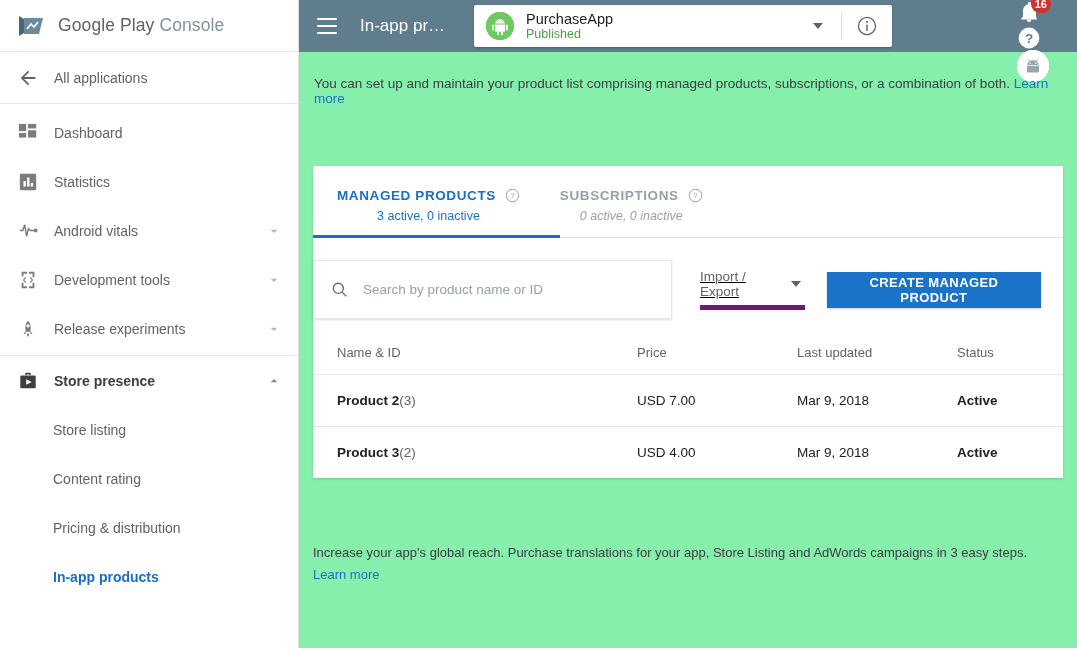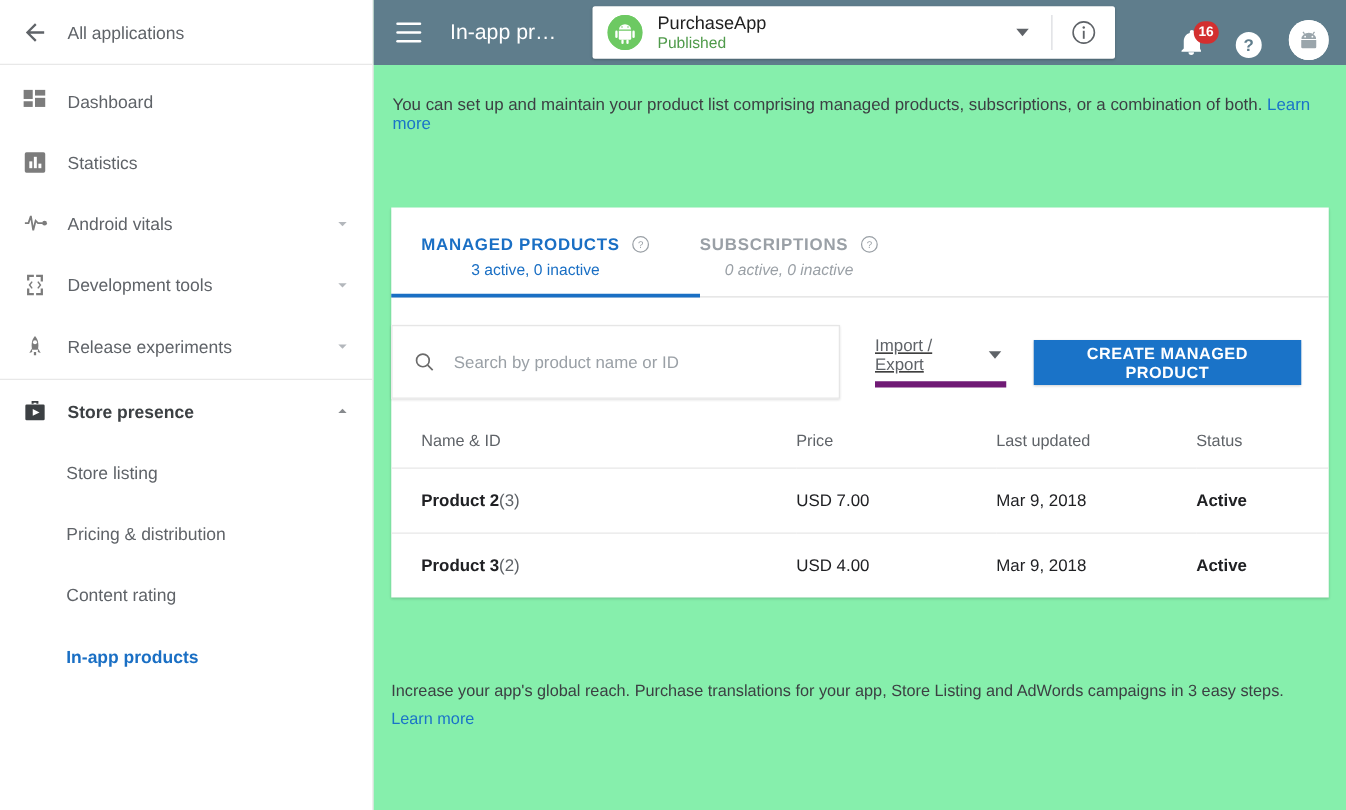--- a/index.html
+++ b/index.html
@@ -75,21 +75,21 @@
     cursor: pointer;
   }
   .app-icon { width: 28px; height: 28px; border-radius: 50%; background: #6dc962; margin-left: 12px; flex: 0 0 28px; position: relative; }
   .app-meta { margin-left: 12px; line-height: 1.12; }
   .app-name { font-size: 14.5px; color: #212121; }
   .app-status { font-size: 12.5px; color: #4f9a4a; }
   .appsel-caret { margin-left: auto; margin-right: 18px; width: 0; height: 0; border-left: 5px solid transparent; border-right: 5px solid transparent; border-top: 6px solid #5f6368; }
   .appsel-divider { width: 1px; height: 28px; background: #dadce0; }
   .info-btn { width: 22px; height: 22px; margin: 0 14px; flex: 0 0 22px; cursor: pointer; }
 
-  .topbar-right { position: absolute; right: 14px; top: 0; height: 48px; display: flex; align-items: flex-end; }
+  .topbar-right { position: absolute; right: 14px; top: 0; height: 48px; display: flex; align-items: flex-start; flex-direction: column; }
   .bell-wrap { position: relative; width: 26px; height: 26px; margin-right: 20px; cursor: pointer; }
   .badge {
     position: absolute; top: -5px; right: -8px; min-width: 18px; height: 18px;
     background: #d32f2f; color: #fff; border-radius: 9px;
     font-size: 11px; line-height: 18px; text-align: center; padding: 0 4px;
     font-weight: bold;
   }
   .help-btn { width: 24px; height: 24px; margin-right: 20px; cursor: pointer; }
   .avatar { width: 32px; height: 32px; border-radius: 50%; background: #ffffff; position: relative; cursor: pointer; }
 
@@ -166,20 +166,30 @@
   }
   .footer a { color: #1a73c8; text-decoration: none; display: block; }
 </style>
 </head>
 <body>
 
 <div class="app">
 
   <div class="sidebar">
 
+    <div class="brand">
+      <span class="brand-logo">
+        <svg viewBox="0 0 30 26" width="30" height="26">
+          <path d="M2 3 L2 23 L7 20 L7 6 Z" fill="#4a6575"></path>
+          <path d="M7 5 L26 5 L22 21 L7 21 Z" fill="#6d8a9c"></path>
+          <polyline points="10,16 14,11 17,14 21,9" fill="none" stroke="#ffffff" stroke-width="1.6"></polyline>
+        </svg>
+      </span>
+      <span class="brand-text"><span>Google Play</span> <span class="light">Console</span></span>
+    </div>
 
     <div class="allapps">
       <span class="back-arrow">
         <svg viewBox="0 0 24 24" width="22" height="22">
             <path d="M20 11H7.8l5.6-5.6L12 4l-8 8 8 8 1.4-1.4L7.8 13H20z" fill="#5f6368"></path>
           </svg>
       </span>
       <span class="allapps-label">All applications</span>
     </div>
 
@@ -276,24 +286,24 @@
           <svg viewBox="0 0 24 24" width="16" height="16">
               <path d="M7 14l5-5 5 5z" fill="#5f6368"></path>
             </svg>
         </span>
       </div>
 
       <div class="sub-item">
         <span class="sub-label">Store listing</span>
       </div>
       <div class="sub-item">
+        <span class="sub-label">Content rating</span>
+      </div>
+      <div class="sub-item">
         <span class="sub-label">Pricing &amp; distribution</span>
-      </div>
-      <div class="sub-item">
-        <span class="sub-label">Content rating</span>
       </div>
       <div class="sub-item active">
         <span class="sub-label">In-app products</span>
       </div>
 
     </div>
   </div>
 
   <div class="main">
 

